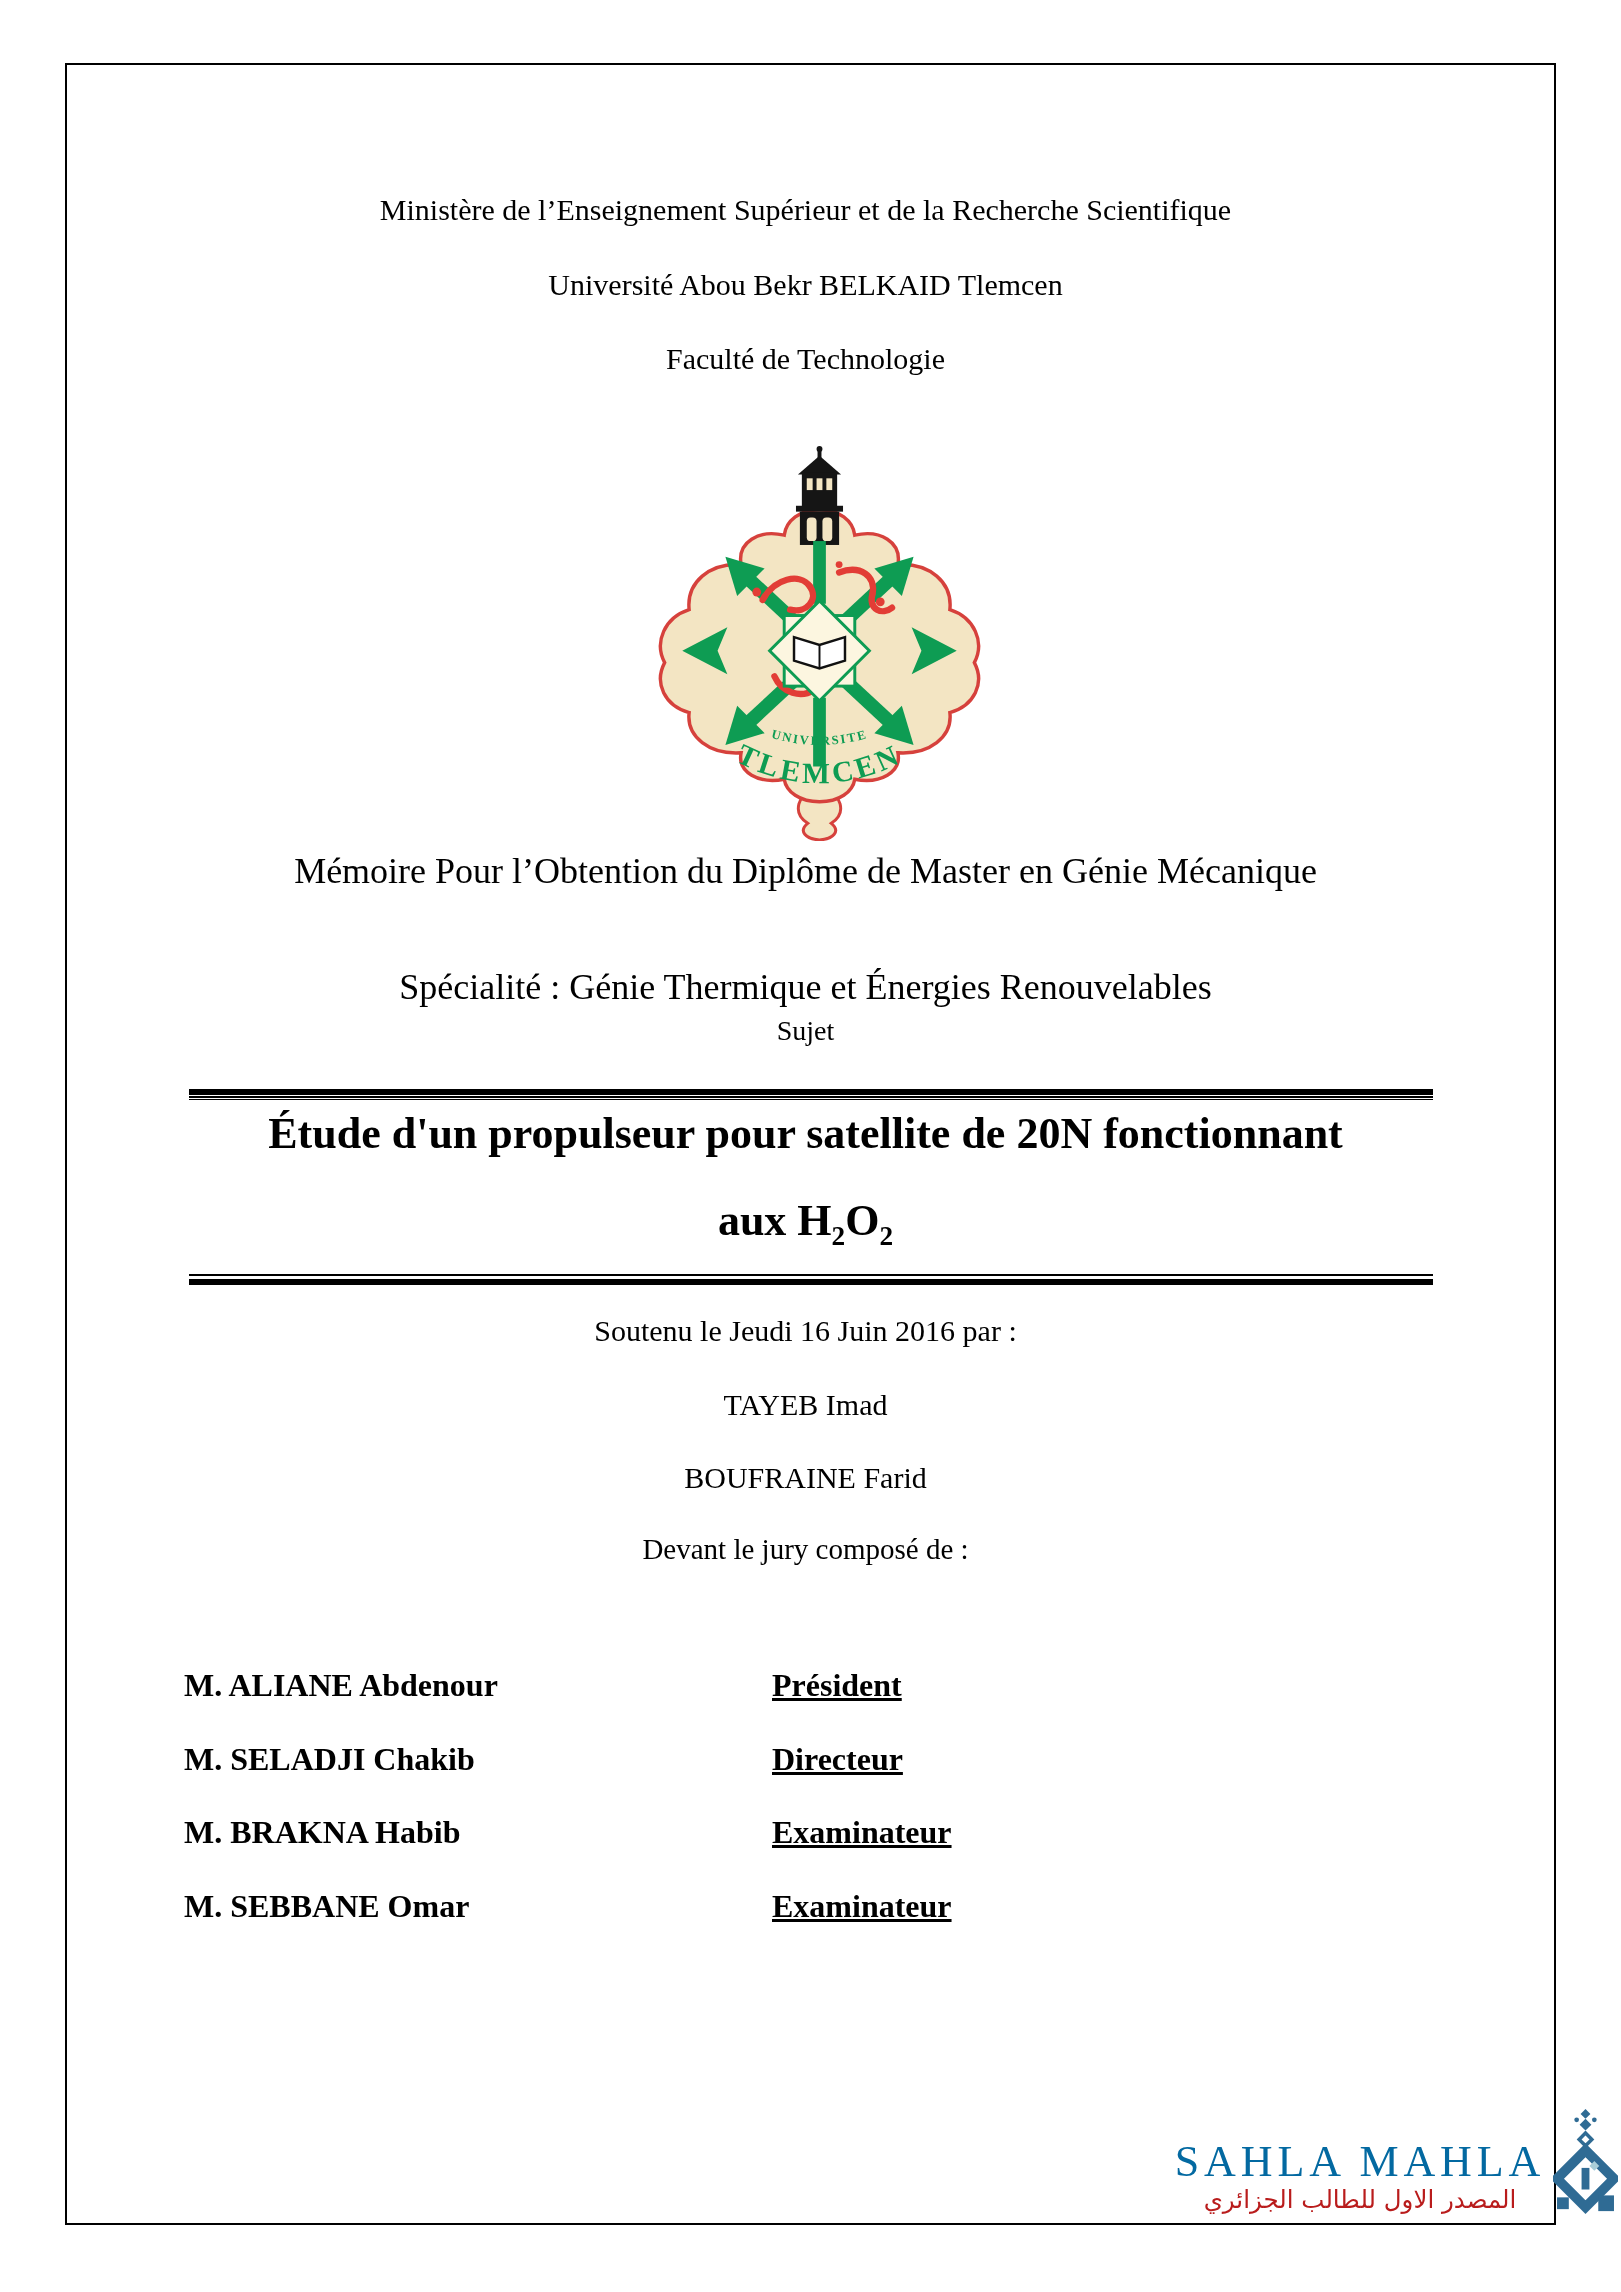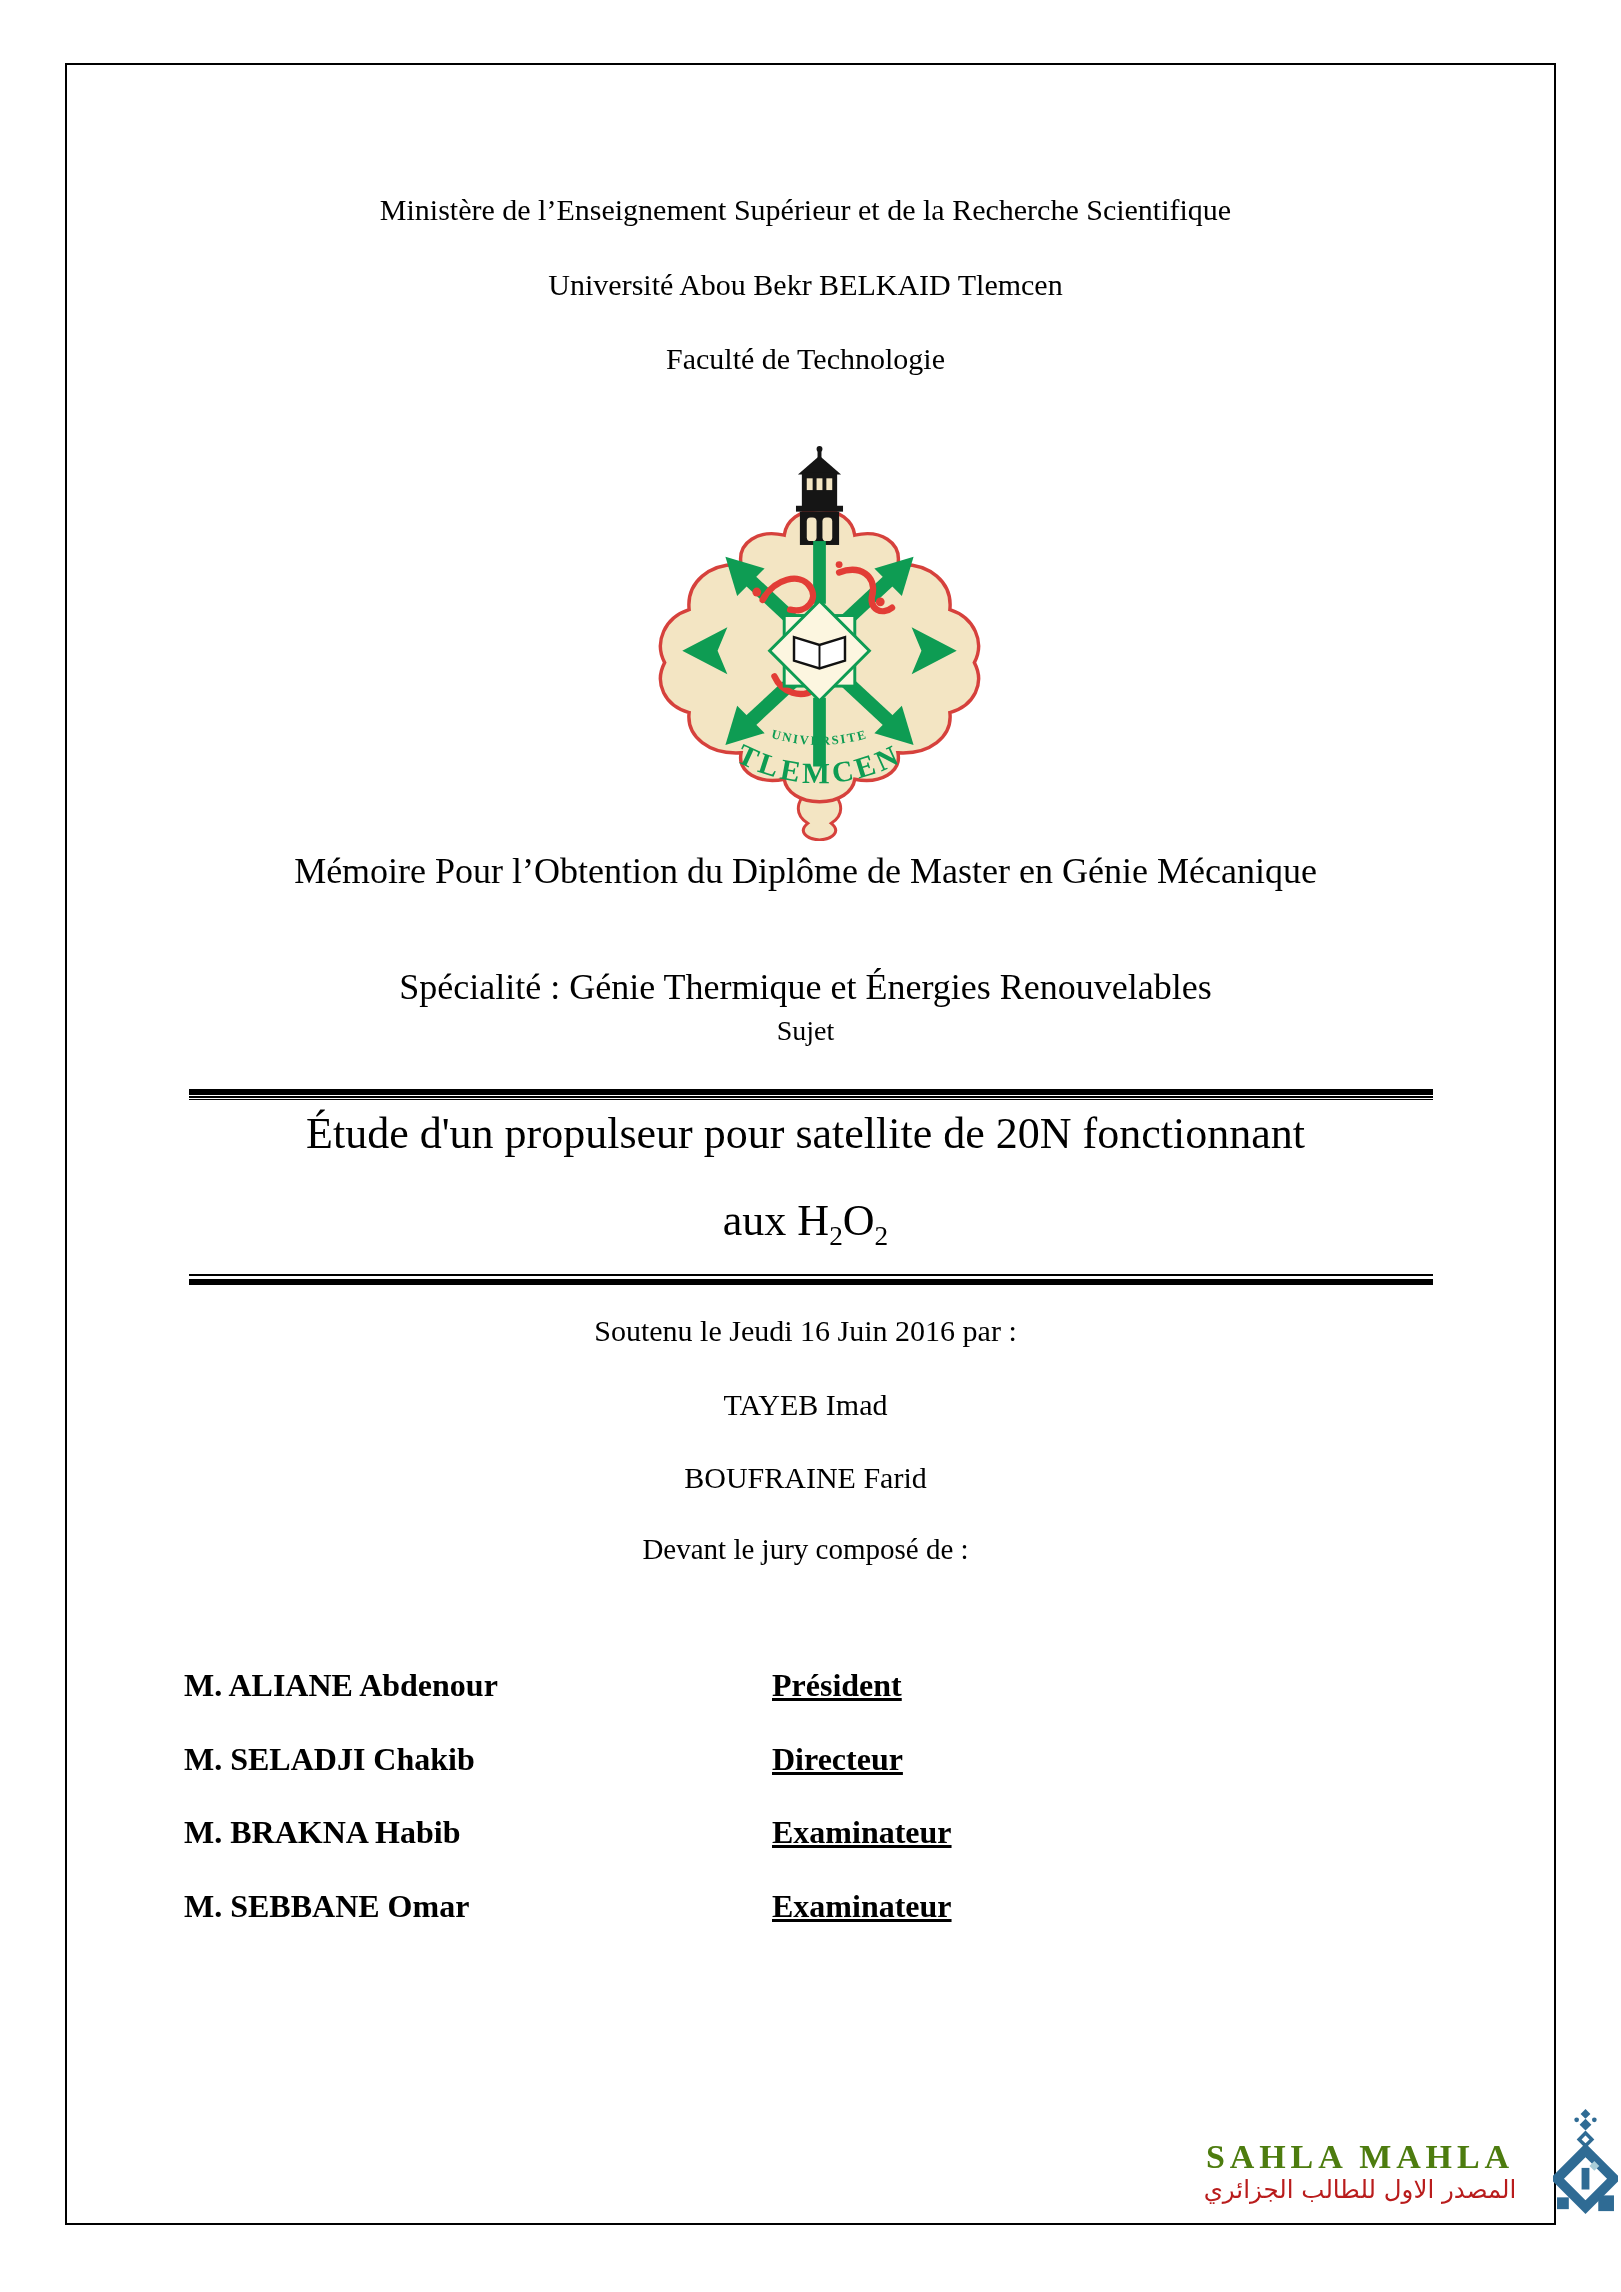--- a/index.html
+++ b/index.html
@@ -3,35 +3,35 @@
 <meta charset="utf-8">
 <style>
   html,body{margin:0;padding:0;background:#ffffff;}
   body{width:1621px;height:2293px;position:relative;font-family:"Liberation Serif",serif;color:#000;}
   .abs{position:absolute;}
   .cline{left:0;width:1611px;text-align:center;line-height:1.15;white-space:nowrap;}
   .fs31{font-size:30px;}
   .fs37{font-size:36px;}
   .fs29{font-size:28px;}
   .fs30{font-size:29px;}
-  .title-line{font-size:44px;font-weight:normal;}
+  .title-line{font-size:44px;font-weight:bold;}
   .page-border{left:65px;top:63px;width:1491px;height:2162px;border:2px solid #000;box-sizing:border-box;}
   
   .rule{left:189px;width:1244px;}
   .rule .b6{height:5.9px;background:#000;}
   .rule .b2{height:2px;background:#000;}
   .rule .b1{height:1px;background:#000;}
   .rule .g1{height:1px;}
   .rule .g3{height:2.9px;}
   .jury-row{font-size:32px;font-weight:bold;white-space:nowrap;line-height:1;}
   .jury-name{position:absolute;left:184px;}
   .jury-role{position:absolute;left:772px;text-decoration:underline;}
   
   .wm-box{left:1174px;top:2139px;width:372px;text-align:center;}
-  .wm-brand{font-family:"Liberation Serif",serif;font-weight:bold;font-size:34px;letter-spacing:4.9px;color:#4d7c0f;line-height:1.05;white-space:nowrap;}
+  .wm-brand{font-family:"Liberation Serif",serif;font-weight:normal;font-size:44px;letter-spacing:4.9px;color:#0369a1;line-height:1.05;white-space:nowrap;}
   .wm-ar{font-family:"DejaVu Sans",sans-serif;font-size:24.5px;color:#b91c1c;line-height:1.2;direction:rtl;white-space:nowrap;}
   .wm-mark{left:1553px;top:2107px;z-index:5;}
   sub.chem{font-size:0.62em;line-height:0;}
 </style>
 </head>
 <body>
 
 <div class="abs page-border"></div>
 
 <div class="abs cline fs31" style="top:193px;">Ministère de l’Enseignement Supérieur et de la Recherche Scientifique</div>

